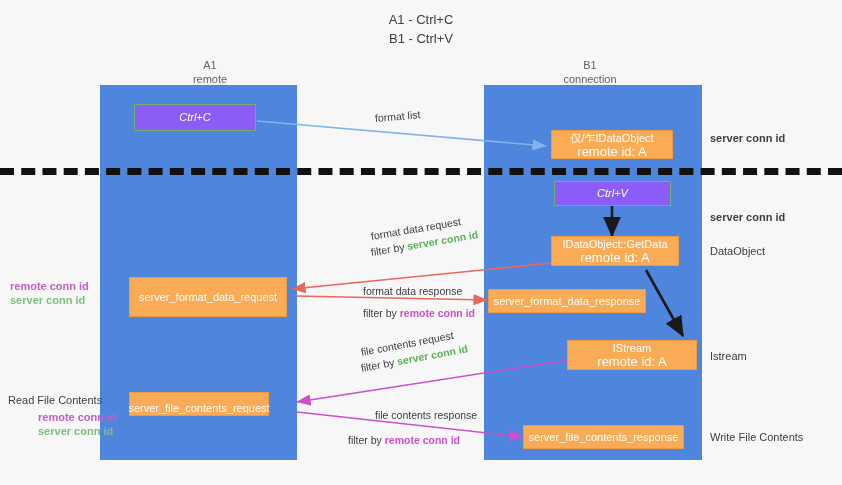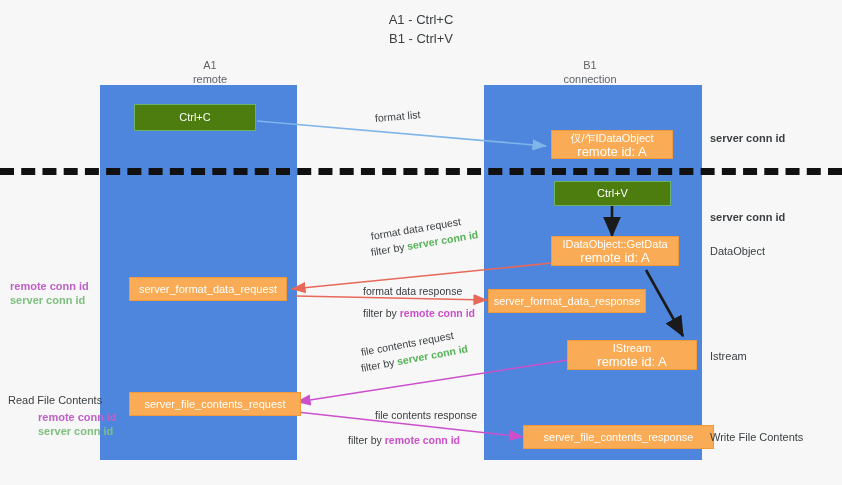--- a/index.html
+++ b/index.html
@@ -30,21 +30,21 @@
   
   .box{
     box-sizing:border-box;
     display:flex;flex-direction:column;
     align-items:center;justify-content:center;
     text-align:center;
     color:#ffffff;font-size:11px;line-height:13px;
     border:1px solid rgba(0,0,0,.08);
   }
   .box.orange{background:#f9ab55;border-color:#f19a3c;}
-  .box.green{background:#4d7c0f;border-color:#6bb26b;}
+  .box.green{background:#8b5cf6;border-color:#6bb26b;font-style:italic;}
   .box .l2{font-size:13px;}
 
   
   .lbl{font-size:10.5px;line-height:13px;color:#3c4043;white-space:nowrap;}
   .green-t{color:#56b356;font-weight:bold;}
   .mag-t{color:#cc4fcc;font-weight:bold;}
   .right-lbl{font-size:11px;color:#3c4043;white-space:nowrap;}
   .side{font-size:11px;line-height:14px;white-space:nowrap;}
   .side .g{color:#7dbf7d;font-weight:bold;}
   .side .m{color:#c060c8;font-weight:bold;}
@@ -129,33 +129,33 @@
   <div class="abs box orange" style="left:551px;top:236px;width:128px;height:30px;">
     <div>IDataObject::GetData</div>
     <div class="l2">remote id: A</div>
   </div>
 
   <div class="abs box orange" style="left:567px;top:340px;width:130px;height:30px;">
     <div>IStream</div>
     <div class="l2">remote id: A</div>
   </div>
 
-  <div class="abs box orange" style="left:129px;top:277px;width:158px;height:24px;">
+  <div class="abs box orange" style="left:129px;top:277px;width:158px;height:40px;">
     <div>server_format_data_request</div>
   </div>
 
   <div class="abs box orange" style="left:488px;top:289px;width:158px;height:24px;">
     <div>server_format_data_response</div>
   </div>
 
-  <div class="abs box orange" style="left:129px;top:392px;width:172px;height:24px;">
+  <div class="abs box orange" style="left:129px;top:392px;width:140px;height:24px;justify-content:flex-end;">
     <div>server_file_contents_request</div>
   </div>
 
-  <div class="abs box orange" style="left:523px;top:425px;width:191px;height:24px;">
+  <div class="abs box orange" style="left:523px;top:425px;width:161px;height:24px;">
     <div>server_file_contents_response</div>
   </div>
 
   <div class="abs dashed"></div>
 
   <div class="abs lbl" style="left:375px;top:112px;transform:rotate(-5deg);transform-origin:left center;">format list</div>
 
   <div class="abs lbl" style="left:371px;top:230px;">
     <div class="rot-a">format data request</div>
     <div class="rot-a" style="margin-top:3px;">

